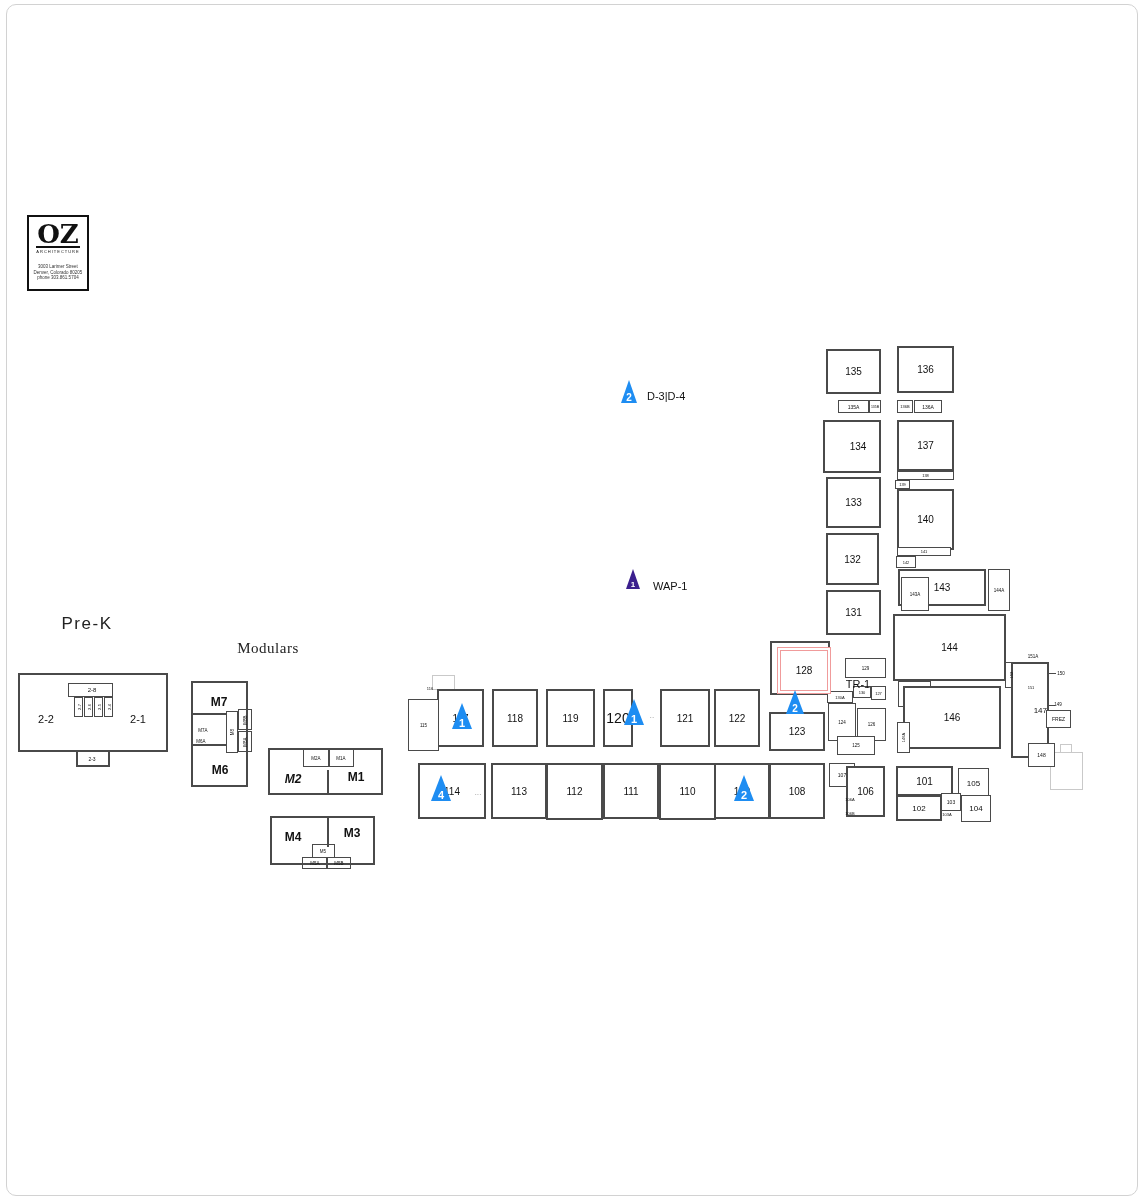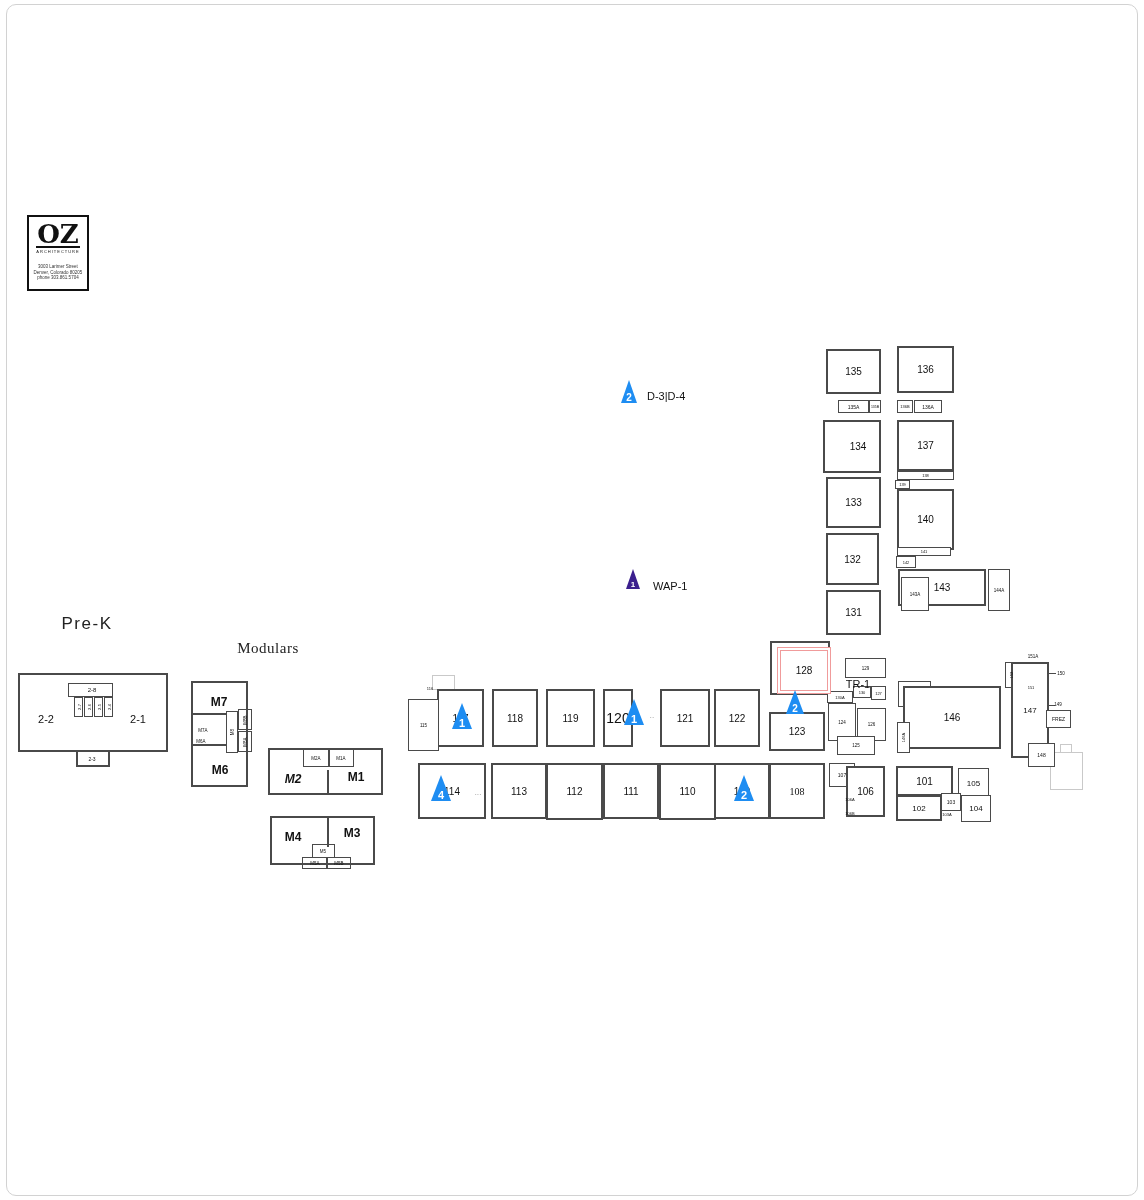--- a/index.html
+++ b/index.html
@@ -133,30 +133,33 @@
       </div>
       <div class="room" style="left: 898px; top: 569px; width: 88px; height: 37px; border-width: 2px; font-size: 10px;">
         <span>143</span>
       </div>
       <div class="room" style="left: 901px; top: 577px; width: 28px; height: 34px; border-width: 1px; font-size: 4.5px;">
         <span>143A</span>
       </div>
       <div class="room" style="left: 988px; top: 569px; width: 22px; height: 42px; border-width: 1px; font-size: 4.5px;">
         <span>144A</span>
       </div>
+      <div class="room" style="left: 893px; top: 614px; width: 113px; height: 67px; border-width: 2px; font-size: 10px;">
+        <span>144</span>
+      </div>
       <div class="room" style="left: 898px; top: 681px; width: 33px; height: 26px; border-width: 1px; font-size: 10px;">
         <span>145</span>
       </div>
       <div class="room" style="left: 903px; top: 686px; width: 98px; height: 63px; border-width: 2px; font-size: 10px;">
         <span>146</span>
       </div>
       <div class="room" style="left: 897px; top: 722px; width: 13px; height: 31px; border-width: 1px; font-size: 4px;">
         <span style="transform: rotate(-90deg);">146A</span>
       </div>
-      <div class="room" style="left: 1011px; top: 662px; width: 38px; height: 96px; border-width: 2px; font-size: 8px;">
+      <div class="room" style="left: 1011px; top: 662px; width: 38px; height: 96px; border-width: 2px; font-size: 8px; justify-content: flex-end;">
         <span>147</span>
       </div>
       <div class="room" style="left: 1028px; top: 743px; width: 27px; height: 24px; border-width: 1px; font-size: 5px;">
         <span>148</span>
       </div>
       <div class="room" style="left: 1046px; top: 710px; width: 25px; height: 18px; border-width: 1px; font-size: 5px;">
         <span>FREZ</span>
       </div>
       <div class="room" style="left: 770px; top: 641px; width: 60px; height: 54px; border-width: 2px; font-size: 8px;"></div>
       <div class="room" style="left: 845px; top: 658px; width: 41px; height: 20px; border-width: 1px; font-size: 4.5px;">
@@ -215,21 +218,21 @@
       </div>
       <div class="room" style="left: 603px; top: 763px; width: 56px; height: 56px; border-width: 2px; font-size: 10px;">
         <span>111</span>
       </div>
       <div class="room" style="left: 659px; top: 763px; width: 57px; height: 57px; border-width: 2px; font-size: 10px;">
         <span>110</span>
       </div>
       <div class="room" style="left: 714px; top: 763px; width: 56px; height: 56px; border-width: 2px; font-size: 10px;">
         <span>109</span>
       </div>
-      <div class="room" style="left: 769px; top: 763px; width: 56px; height: 56px; border-width: 2px; font-size: 10px; font-family: Liberation Serif, serif;">
+      <div class="room" style="left: 769px; top: 763px; width: 56px; height: 56px; border-width: 2px; font-size: 10px;">
         <span>108</span>
       </div>
       <div class="room" style="left: 829px; top: 763px; width: 26px; height: 24px; border-width: 1px; font-size: 5px;">
         <span>107</span>
       </div>
       <div class="room" style="left: 846px; top: 766px; width: 39px; height: 51px; border-width: 2px; font-size: 10px;">
         <span>106</span>
       </div>
       <div class="room" style="left: 896px; top: 766px; width: 57px; height: 30px; border-width: 2px; font-size: 10px;">
         <span>101</span>

